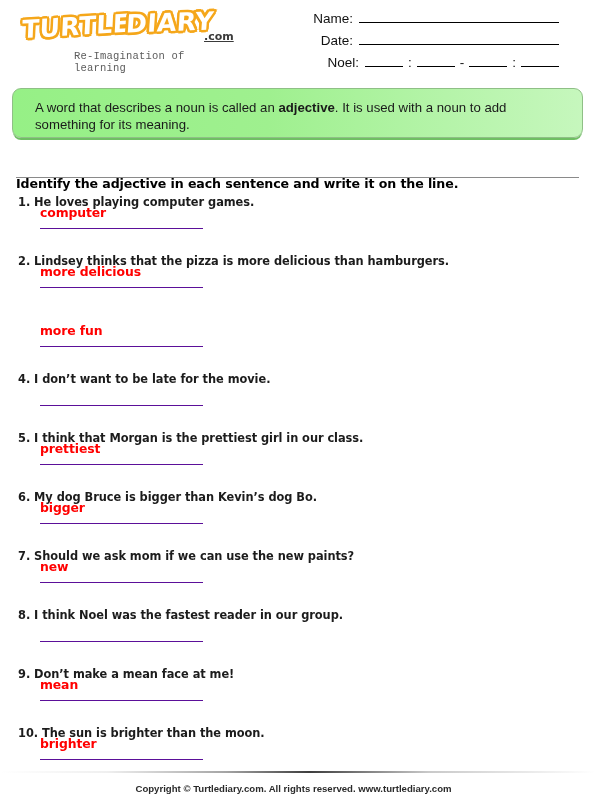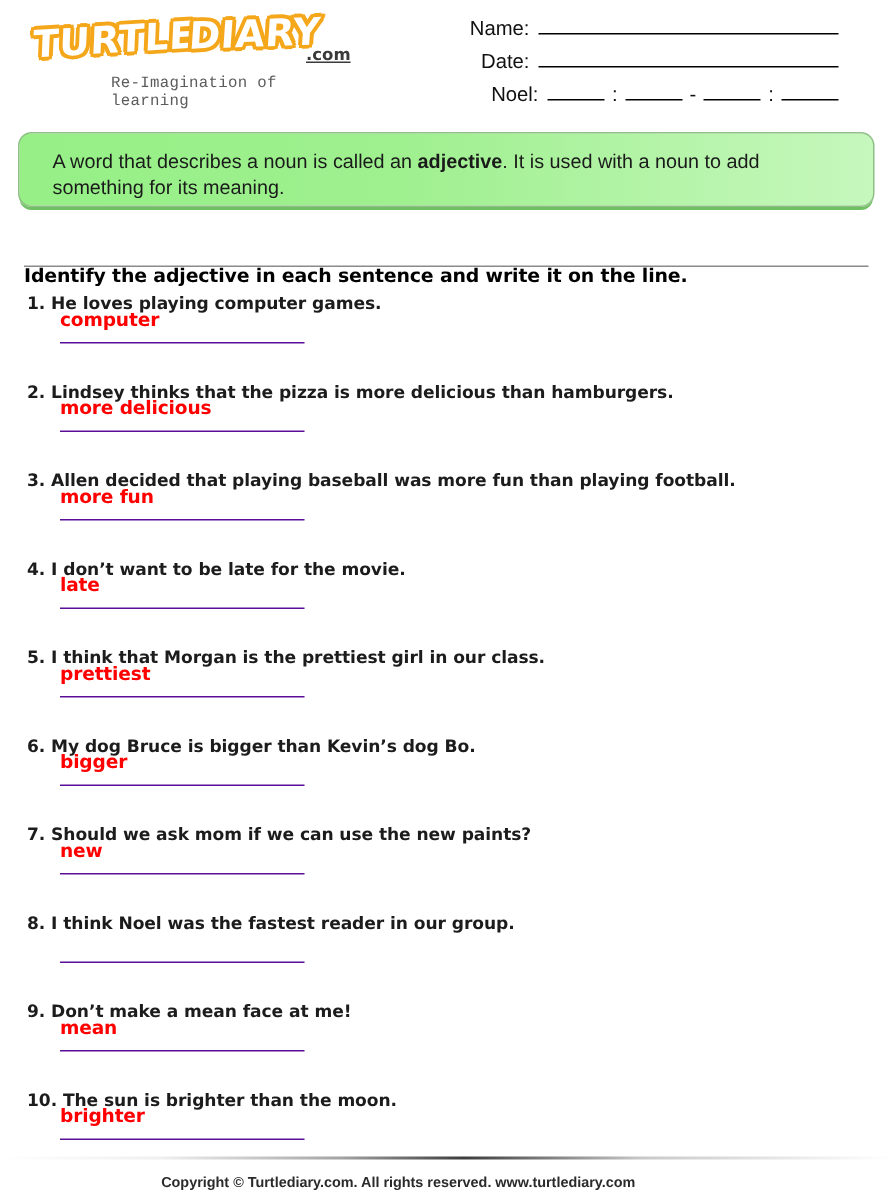--- a/index.html
+++ b/index.html
@@ -223,20 +223,21 @@
   .footer-text {
     position: absolute;
     left: 0;
     top: 783px;
     width: 531px;
     text-align: center;
     font-family: "Liberation Sans", sans-serif;
     font-size: 9.6px;
     font-weight: bold;
     color: #2a2a2a;
+    padding-left: 28px;
   }
 </style>
 </head>
 <body>
 
 <div class="header">
 
   <div class="logo-block">
     <div class="logo-row">
       <span class="logo-word logo-turtle">TURTLE</span>
@@ -287,30 +288,28 @@
       </div>
     </div>
     <div class="qitem">
       <div class="qtext">2. Lindsey thinks that the pizza is more delicious than hamburgers.</div>
       <div class="answer-wrap">
         <div class="answer-text">more delicious</div>
         <div class="answer-rule"></div>
       </div>
     </div>
     <div class="qitem">
-      <div class="qtext">3. Allen decided that playing baseball was more fun than playing football.</div>
       <div class="answer-wrap">
         <div class="answer-text">more fun</div>
         <div class="answer-rule"></div>
       </div>
     </div>
     <div class="qitem">
       <div class="qtext">4. I don’t want to be late for the movie.</div>
       <div class="answer-wrap">
-        <div class="answer-text">late</div>
         <div class="answer-rule"></div>
       </div>
     </div>
     <div class="qitem">
       <div class="qtext">5. I think that Morgan is the prettiest girl in our class.</div>
       <div class="answer-wrap">
         <div class="answer-text">prettiest</div>
         <div class="answer-rule"></div>
       </div>
     </div>

